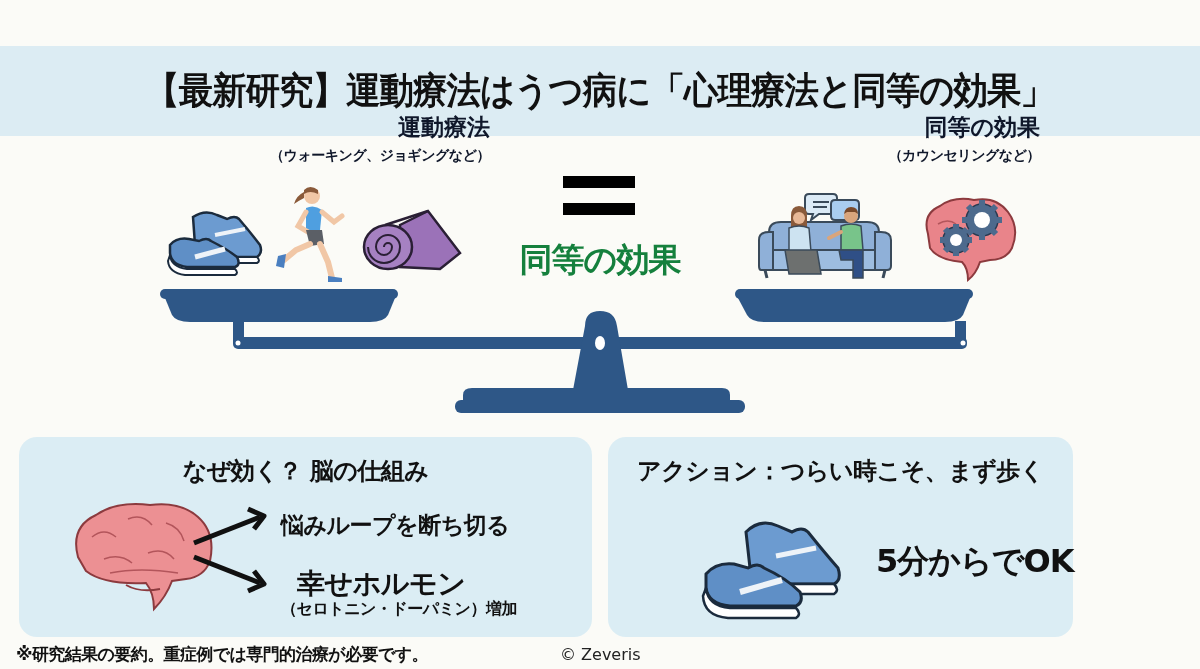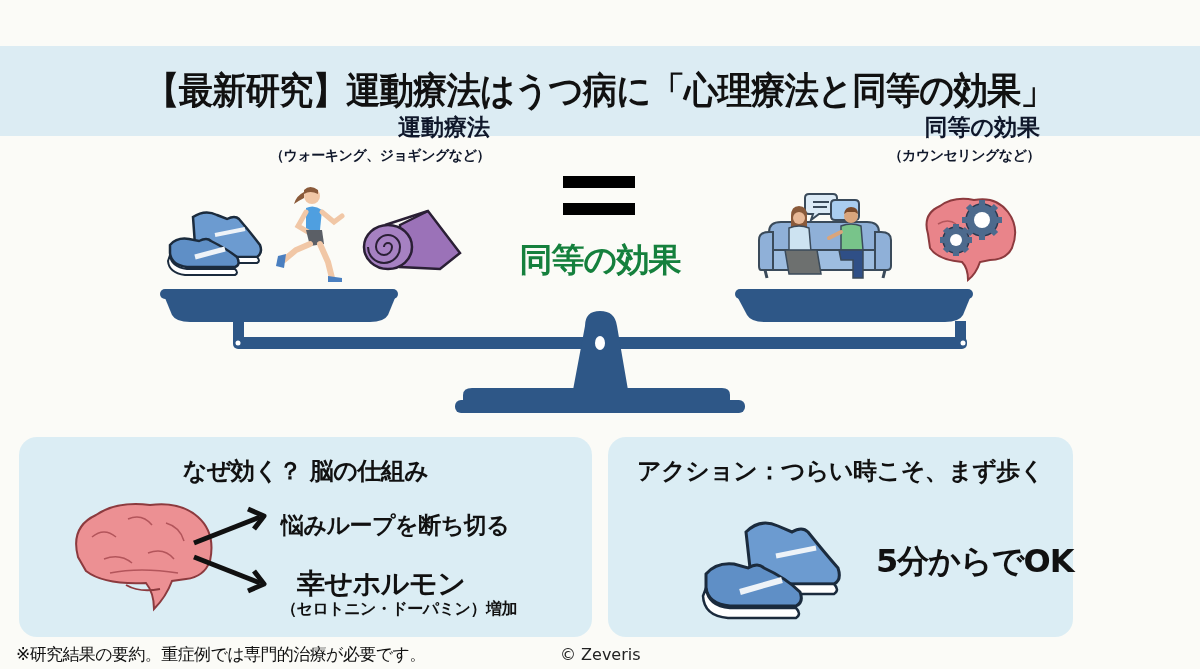--- a/index.html
+++ b/index.html
@@ -48,21 +48,21 @@
     position: absolute; top: 18px; left: 0; width: 100%; text-align: center;
     font-size: 24px; font-weight: bold; color: #111; letter-spacing: -0.5px;
   }
   .pt { position: absolute; font-weight: bold; color: #111; white-space: nowrap; }
   .pt-loop { left: 262px; top: 73px; font-size: 23px; letter-spacing: -0.5px; }
   .pt-hormone { left: 278px; top: 128px; font-size: 28px; letter-spacing: -0.5px; }
   .pt-hormone-sub { left: 262px; top: 162px; font-size: 16px; letter-spacing: -0.5px; }
   .pt-ok { left: 268px; top: 103px; font-size: 32px; letter-spacing: -1px; }
 
   .footer-note {
-    position: absolute; left: 16px; top: 643px; font-size: 17px; font-weight: normal;
+    position: absolute; left: 16px; top: 643px; font-size: 17px; font-weight: bold;
     color: #111; letter-spacing: -0.6px; white-space: nowrap;
   }
   .footer-copy {
     position: absolute; left: 560px; top: 645px; font-size: 16px; color: #222;
   }
 </style>
 </head>
 <body>
 
 <div class="header">

